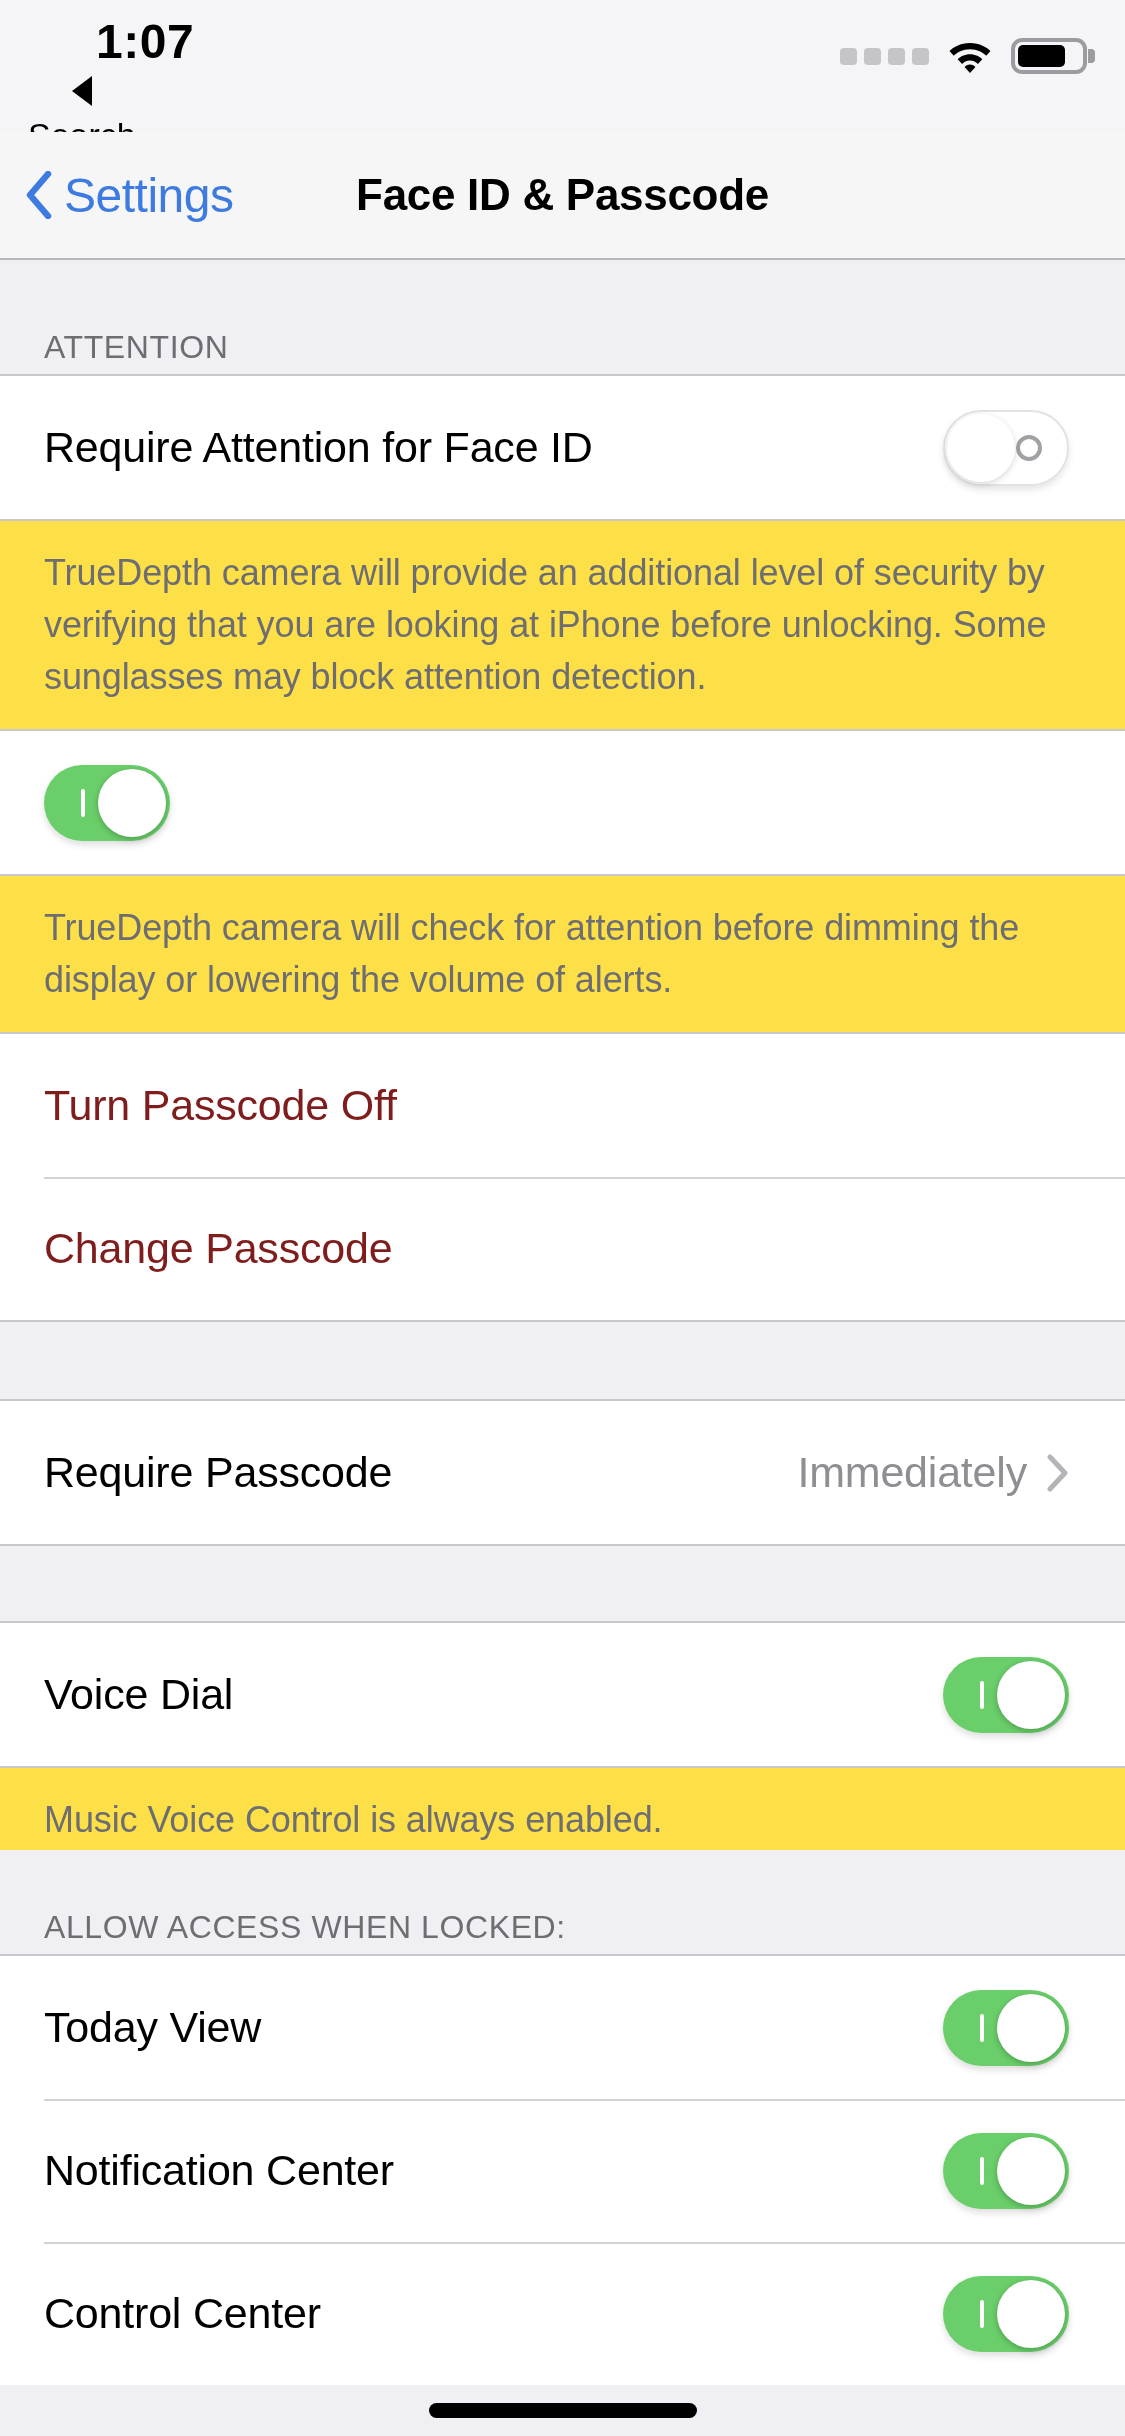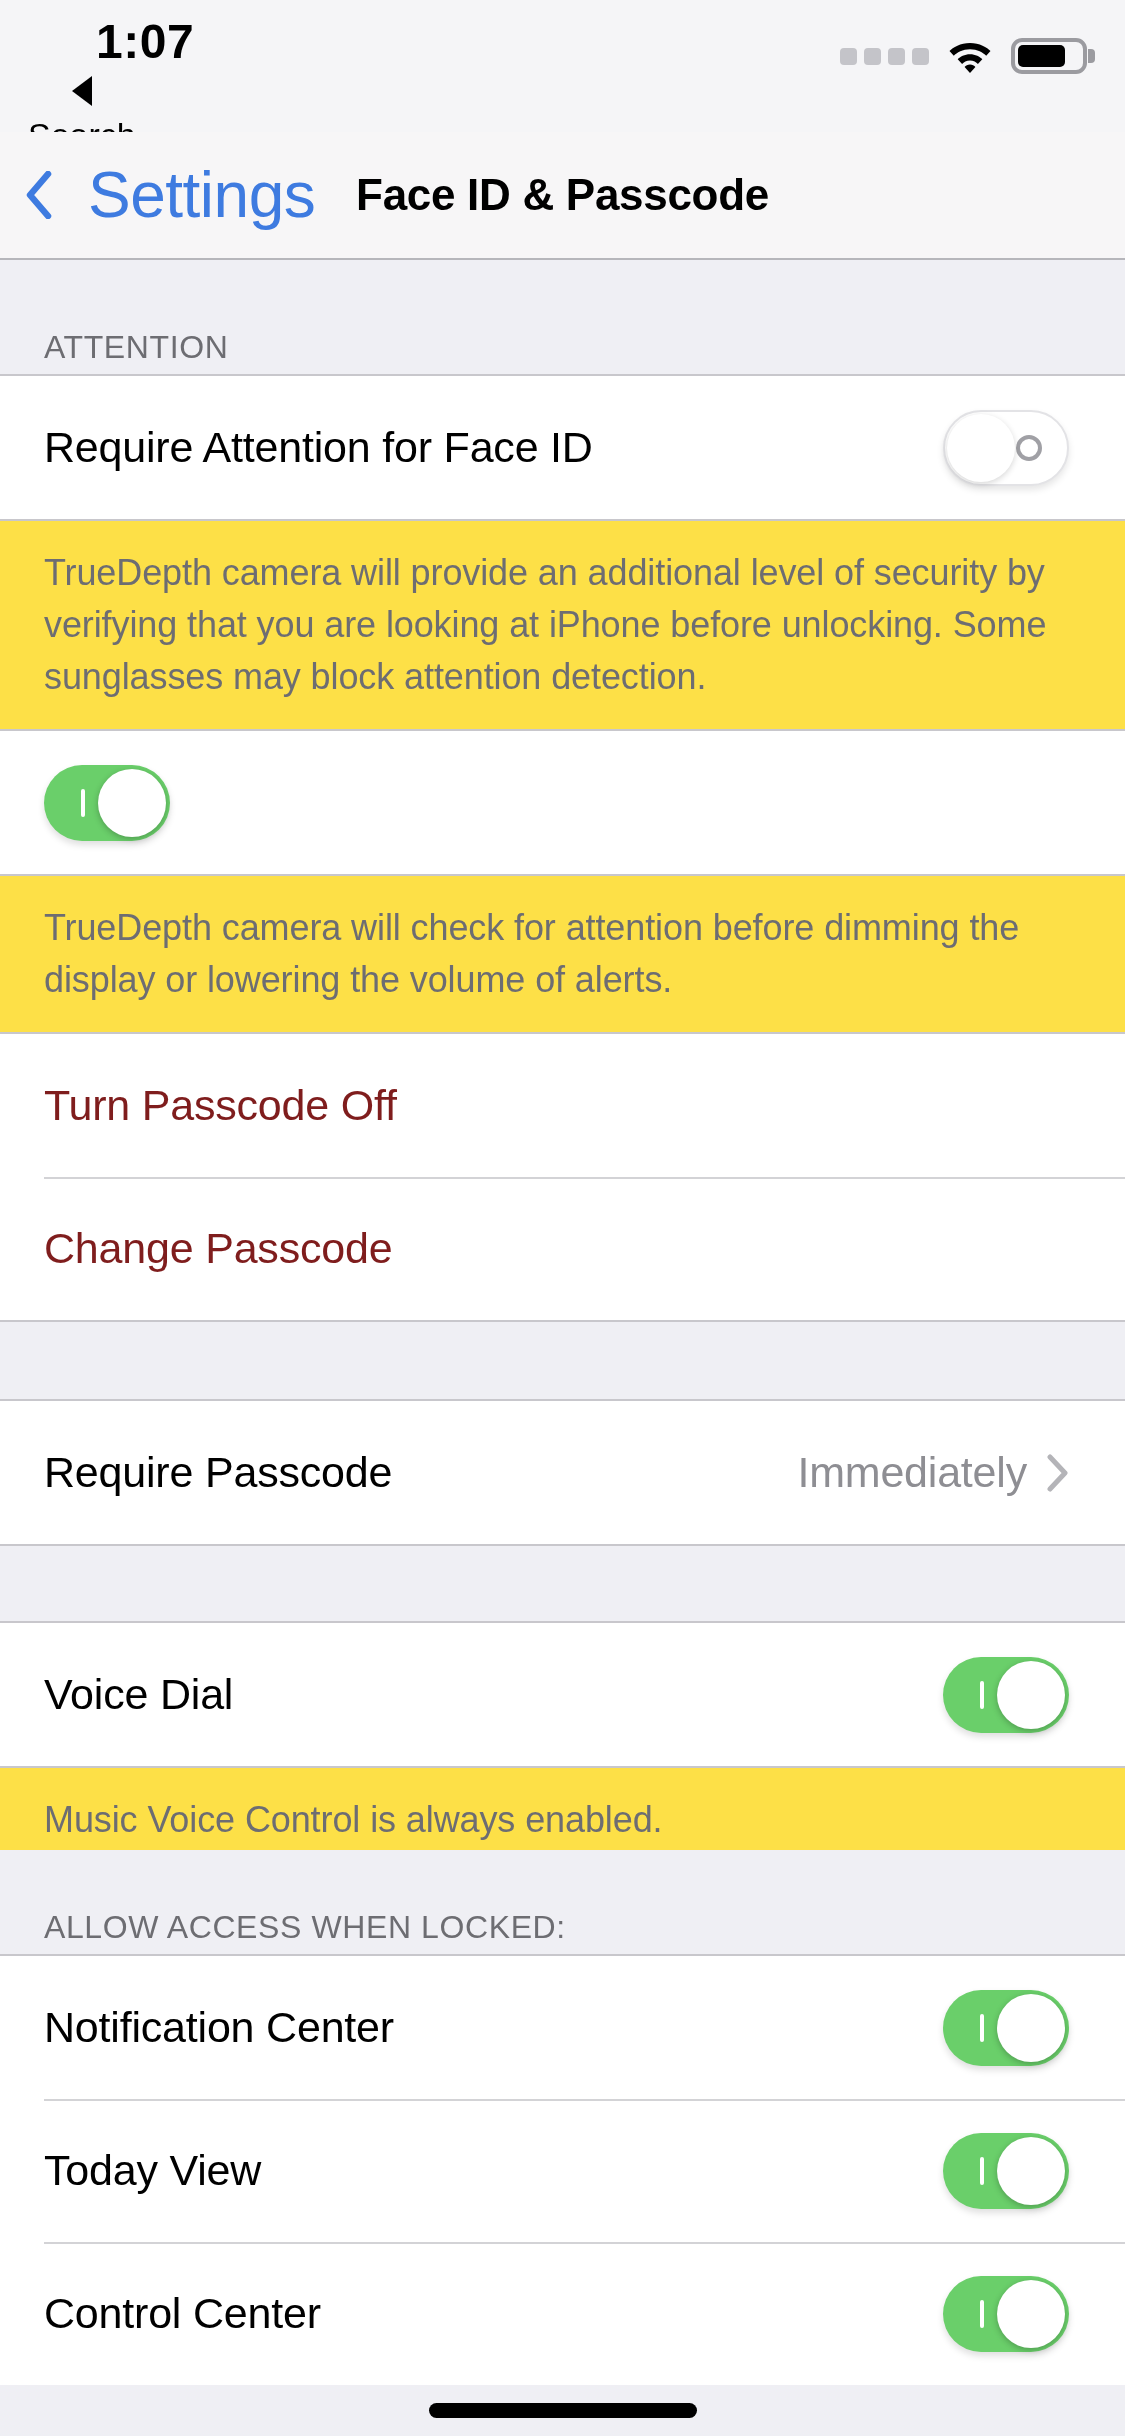--- a/index.html
+++ b/index.html
@@ -104,24 +104,23 @@
   }
   .nav-back {
     display: flex;
     align-items: center;
     gap: 12px;
     margin-left: 24px;
     cursor: pointer;
   }
   .chev-left { width: 28px; height: 48px; display: block; }
   .nav-back-label {
-    font-size: 64px;
+    font-size: 48px;
     color: #3E7BE0;
     letter-spacing: -0.5px;
-    margin-left: 24px;
   }
   .nav-title {
     position: absolute;
     left: 50%;
     transform: translateX(-50%);
     font-size: 44px;
     font-weight: bold;
     color: #000;
     letter-spacing: -0.3px;
     white-space: nowrap;
@@ -354,34 +353,34 @@
         </span>
       </div>
     </div>
 
     <div class="footer-text" style="padding-bottom:4px">Music Voice Control is always enabled.</div>
 
     <div class="sec-header" style="height:104px">ALLOW ACCESS WHEN LOCKED:</div>
 
     <div class="group" style="border-bottom:none">
       <div class="row">
+        <span class="row-label">Today View</span>
+        <span class="toggle on">
+          <span class="mark"></span>
+          <span class="knob"></span>
+        </span>
+      </div>
+      <div class="row">
         <span class="row-label">Notification Center</span>
         <span class="toggle on">
           <span class="mark"></span>
           <span class="knob"></span>
         </span>
       </div>
       <div class="row">
-        <span class="row-label">Today View</span>
-        <span class="toggle on">
-          <span class="mark"></span>
-          <span class="knob"></span>
-        </span>
-      </div>
-      <div class="row">
         <span class="row-label">Control Center</span>
         <span class="toggle on">
           <span class="mark"></span>
           <span class="knob"></span>
         </span>
       </div>
     </div>
 
   </div>
 

